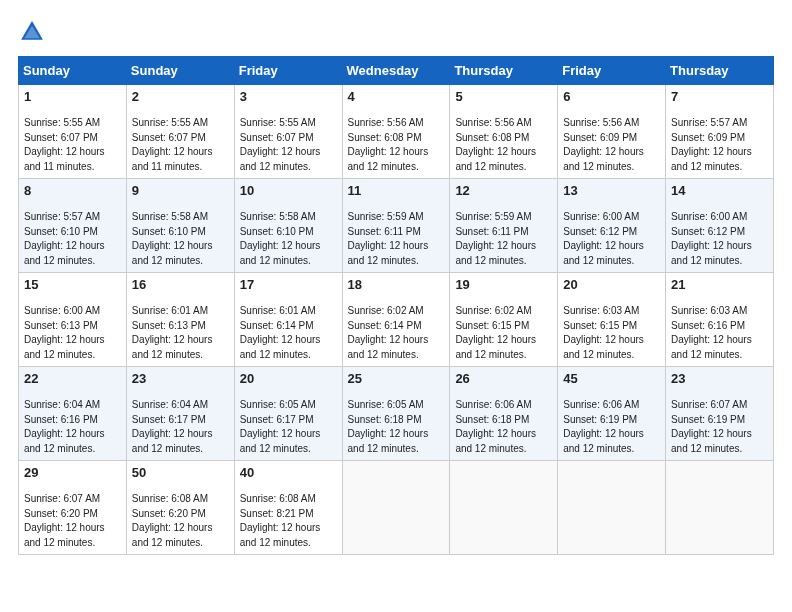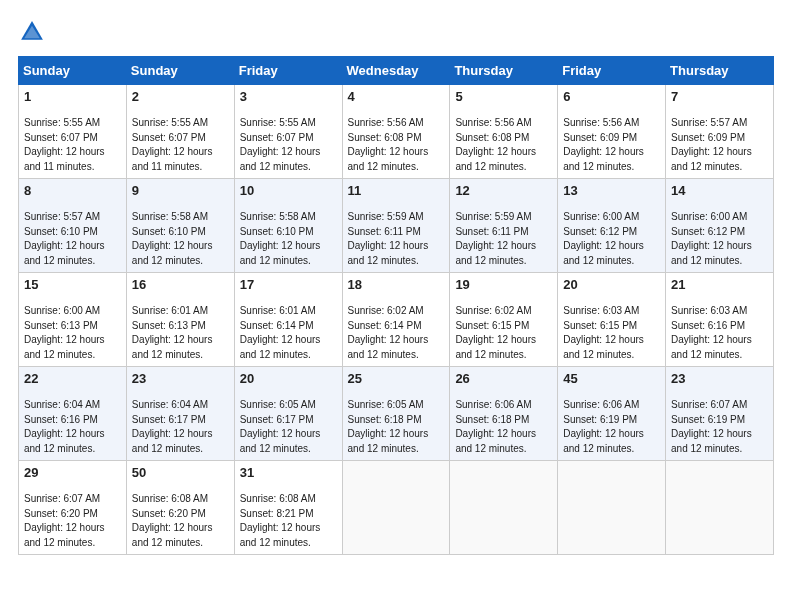--- a/index.html
+++ b/index.html
@@ -400,21 +400,21 @@
           <td>
         <span class="day-number">50</span>
         <div class="day-info">
           <span>Sunrise: 6:08 AM</span><br>
           <span>Sunset: 6:20 PM</span><br>
           <span>Daylight: 12 hours</span><br>
           <span>and 12 minutes.</span>
         </div>
           </td>
           <td>
-        <span class="day-number">31</span>
+        <span class="day-number">40</span>
         <div class="day-info">
           <span>Sunrise: 6:08 AM</span><br>
           <span>Sunset: 8:21 PM</span><br>
           <span>Daylight: 12 hours</span><br>
           <span>and 12 minutes.</span>
         </div>
           </td>
           <td class="empty"></td>
           <td class="empty"></td>
           <td class="empty"></td>

